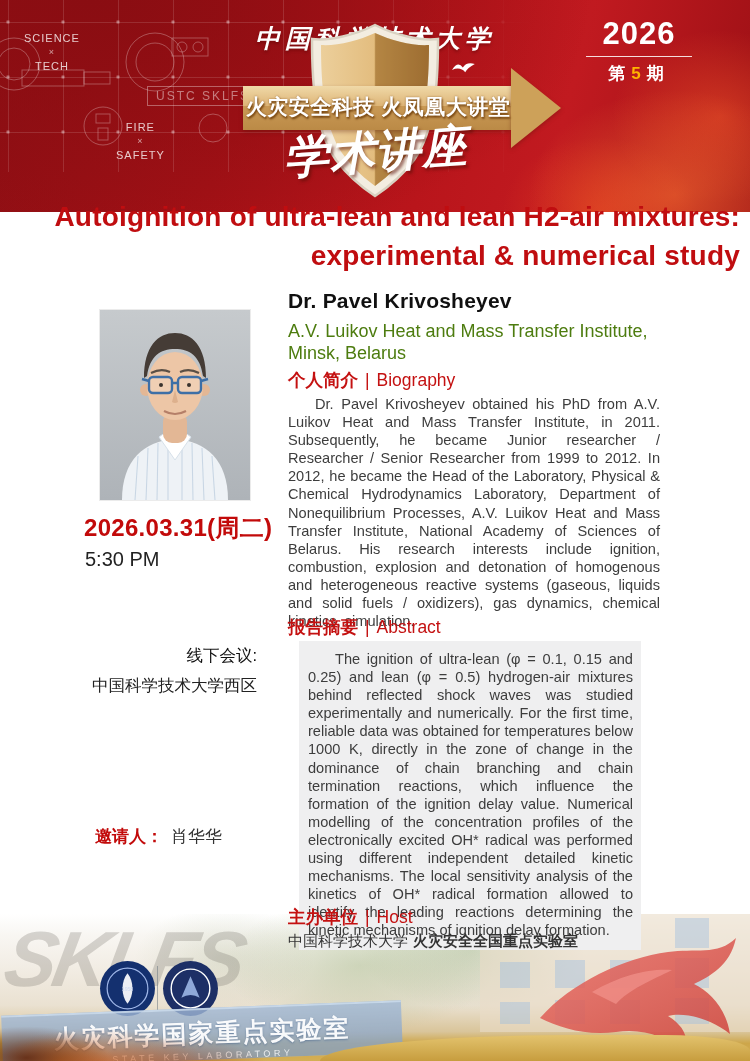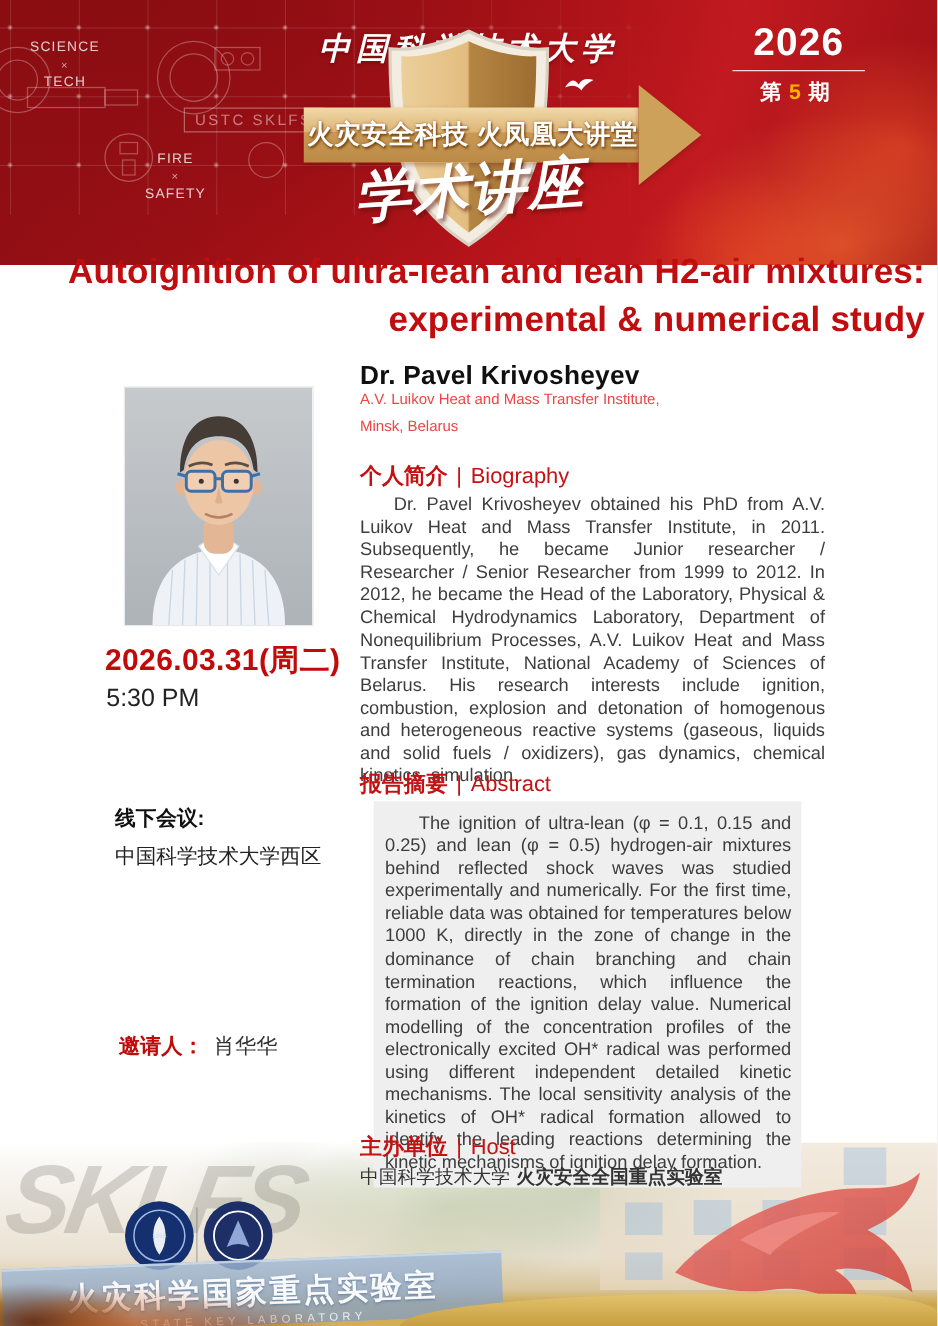--- a/index.html
+++ b/index.html
@@ -86,29 +86,29 @@
       radial-gradient(120px 44px at 55% 115%, rgba(150,60,22,0.6), transparent 75%),
       radial-gradient(80px 34px at 18% 100%, rgba(245,150,50,0.75), transparent 70%); }
   .sand { position:absolute; right:0; bottom:0; width:430px; height:26px;
     background:linear-gradient(180deg, #e3c36e, #c79d3e); border-radius:60% 20% 0 0/100% 60% 0 0; }
 
   
   .photo { position:absolute; left:100px; top:310px; width:150px; height:190px; box-shadow:0 0 0 1px rgba(0,0,0,0.08); }
   .date { position:absolute; left:84px; top:512px; width:220px; color:#c20a0a; font-weight:bold; font-size:24px; letter-spacing:0.3px; }
   .time { position:absolute; left:85px; top:548px; color:#222222; font-size:20px; }
   .venue { position:absolute; left:92px; top:640px; color:#222222; font-size:16.5px; line-height:30px; }
-  .venue-label { font-weight:bold; color:#111111; }
+  .venue-label { font-weight:normal; color:#111111;text-align:right; }
   .inviter { position:absolute; left:95px; top:825px; font-size:17px; }
   .inviter-label { color:#c20a0a; font-weight:bold; margin-right:8px; }
   .inviter-name { color:#333333; }
 
   
   .rcol { position:absolute; left:288px; width:372px; }
   .speaker-name { top:289px; font-size:21px; font-weight:bold; color:#101010; letter-spacing:0.2px; }
-  .affil { top:308px; font-size:12px; line-height:22px; color:#ef4444; }
+  .affil { top:320px; font-size:18px; line-height:22px; color:#4d7c0f; }
   .sec-head { font-size:17.5px; color:#c41111; }
   .sec-head .zh { font-weight:bold; }
   .sec-head .sep { margin:0 7px; font-weight:normal; color:#c41111; }
   .bio-head { top:368px; }
   .body-text { font-size:14.6px; line-height:18.1px; text-align:justify; color:#3d3d3d; }
   .body-text { text-indent:27px; }
   .bio-text { top:395px; }
   .abs-head { top:615px; }
   .abs-box { position:absolute; left:299px; top:641px; width:342px; background:#efeff0; padding:9px 8px 10px 9px; }
   .host-head { top:905px; }

